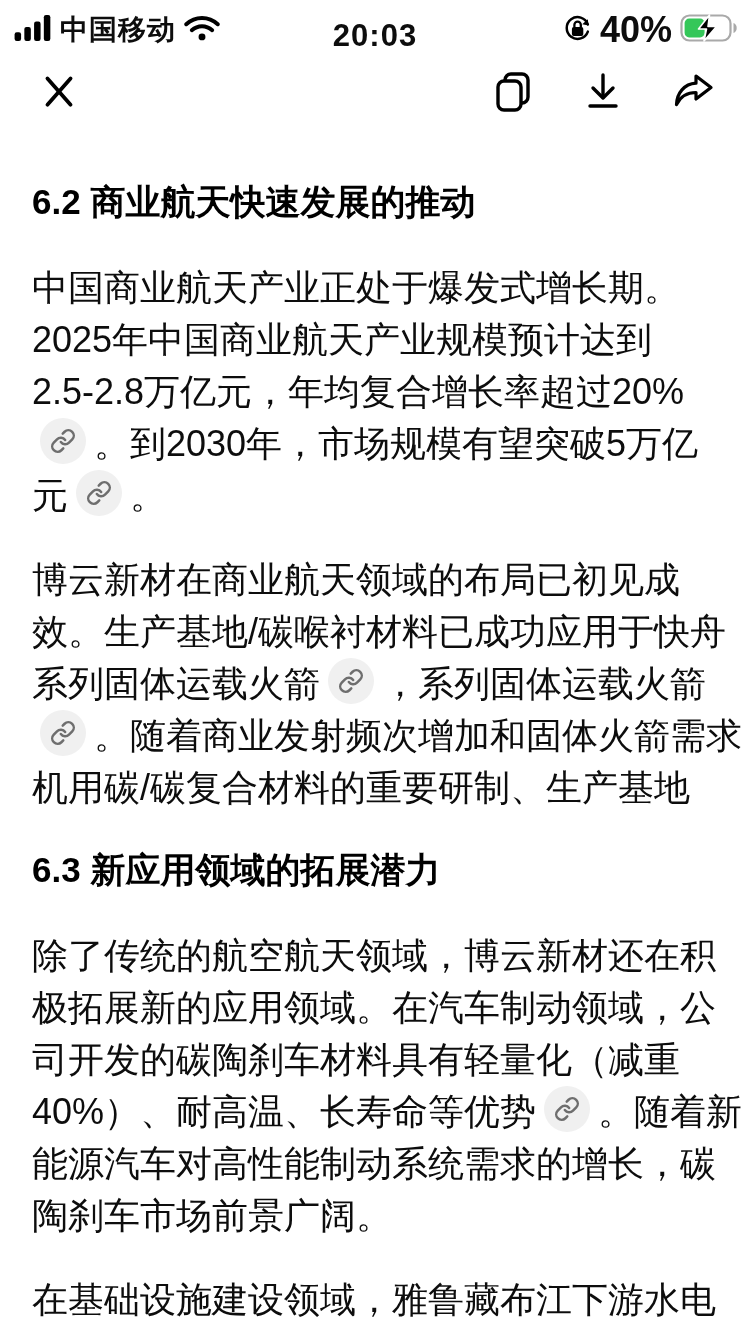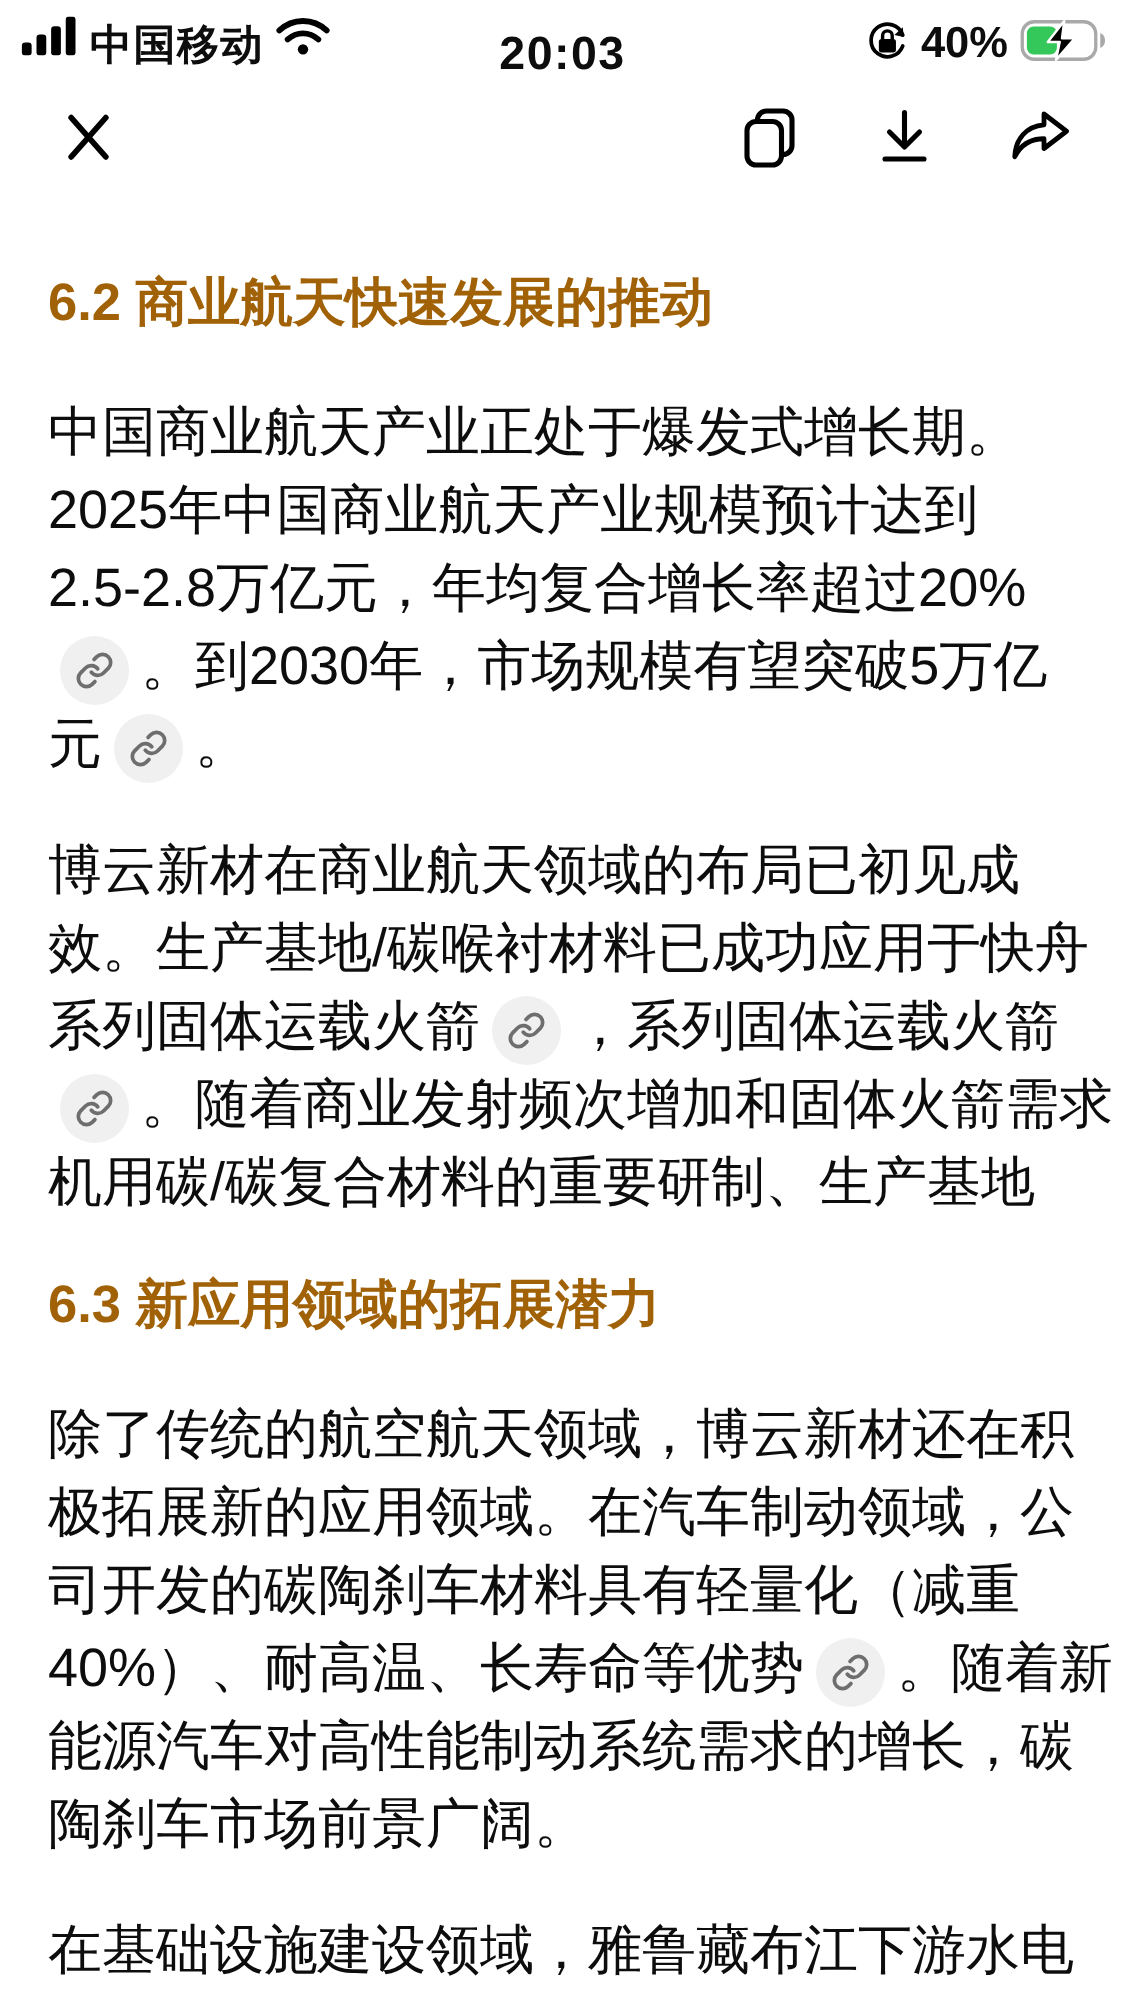--- a/index.html
+++ b/index.html
@@ -6,43 +6,43 @@
   body{
     width:750px;height:1334px;overflow:hidden;background:#ffffff;
     font-family:"Liberation Sans","DejaVu Sans",sans-serif;color:#0d0d0d;
     position:relative;
   }
   
   .status-bar{
     height:44px;display:flex;align-items:center;justify-content:space-between;
     padding:8px 12px 0 14px;position:relative;
   }
-  .sb-left,.sb-right{display:flex;align-items:flex-start;gap:8px;}
+  .sb-left,.sb-right{display:flex;align-items:center;gap:8px;}
   .sb-carrier{font-size:28px;font-weight:600;letter-spacing:1px;}
   .sb-time{
     position:absolute;left:50%;top:18px;transform:translateX(-50%);
     font-size:31px;font-weight:700;letter-spacing:1px;
   }
-  .sb-pct{font-size:29px;font-weight:600;}
+  .sb-pct{font-size:36px;font-weight:600;}
   
   .toolbar{
     margin-top:12px;height:56px;display:flex;align-items:center;
     justify-content:space-between;padding:0 34px 0 38px;
   }
   .tb-right{display:flex;align-items:center;gap:44px;}
   .tb-btn{display:flex;align-items:center;justify-content:center;background:none;border:none;padding:0;cursor:pointer;}
   
   .content{padding:0 32px;margin-top:58px;}
   .h3{
     font-size:35px;font-weight:700;line-height:48px;
-    margin:28px 0 36px;white-space:nowrap;color:#a16207;
+    margin:28px 0 36px;white-space:nowrap;color:#000000;
   }
   .h3:first-child{margin-top:0;}
   .para{margin:0 0 32px;font-size:36px;line-height:52px;font-weight:400;}
-  .line{height:52px;white-space:nowrap;display:flex;align-items:flex-end;}
+  .line{height:52px;white-space:nowrap;display:flex;align-items:flex-start;}
   .chip{
     display:inline-flex;align-items:center;justify-content:center;
     width:46px;height:46px;border-radius:50%;background:#f0f0f0;
     margin:0 8px;flex:0 0 auto;cursor:pointer;
   }
   .chip svg{width:26px;height:26px;stroke:#6e6e6e;}
 </style>
 </head>
 <body>
 

